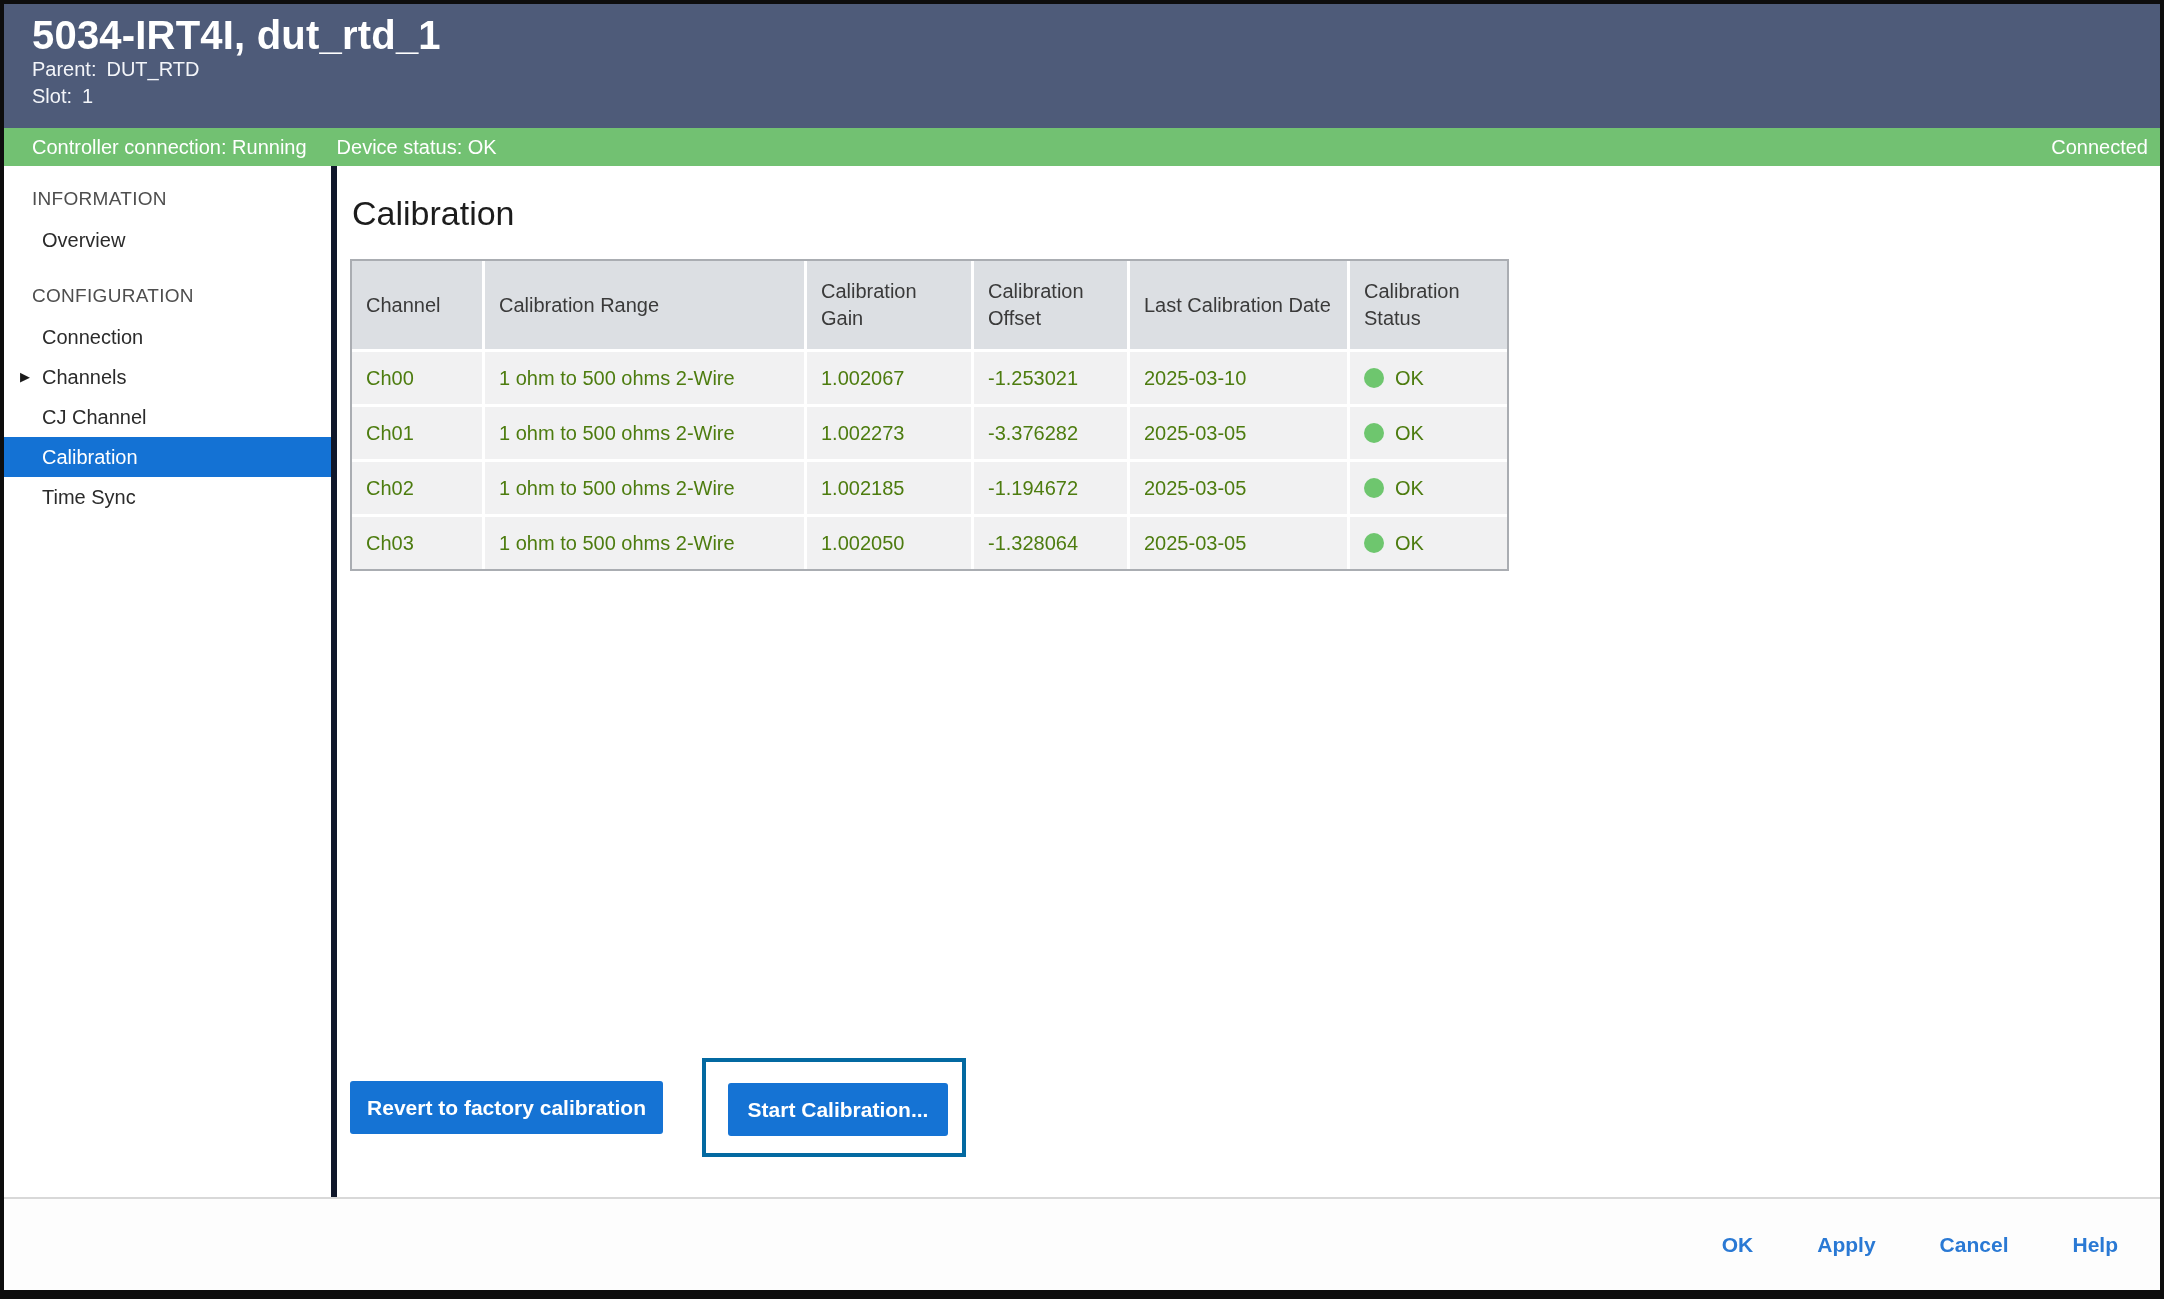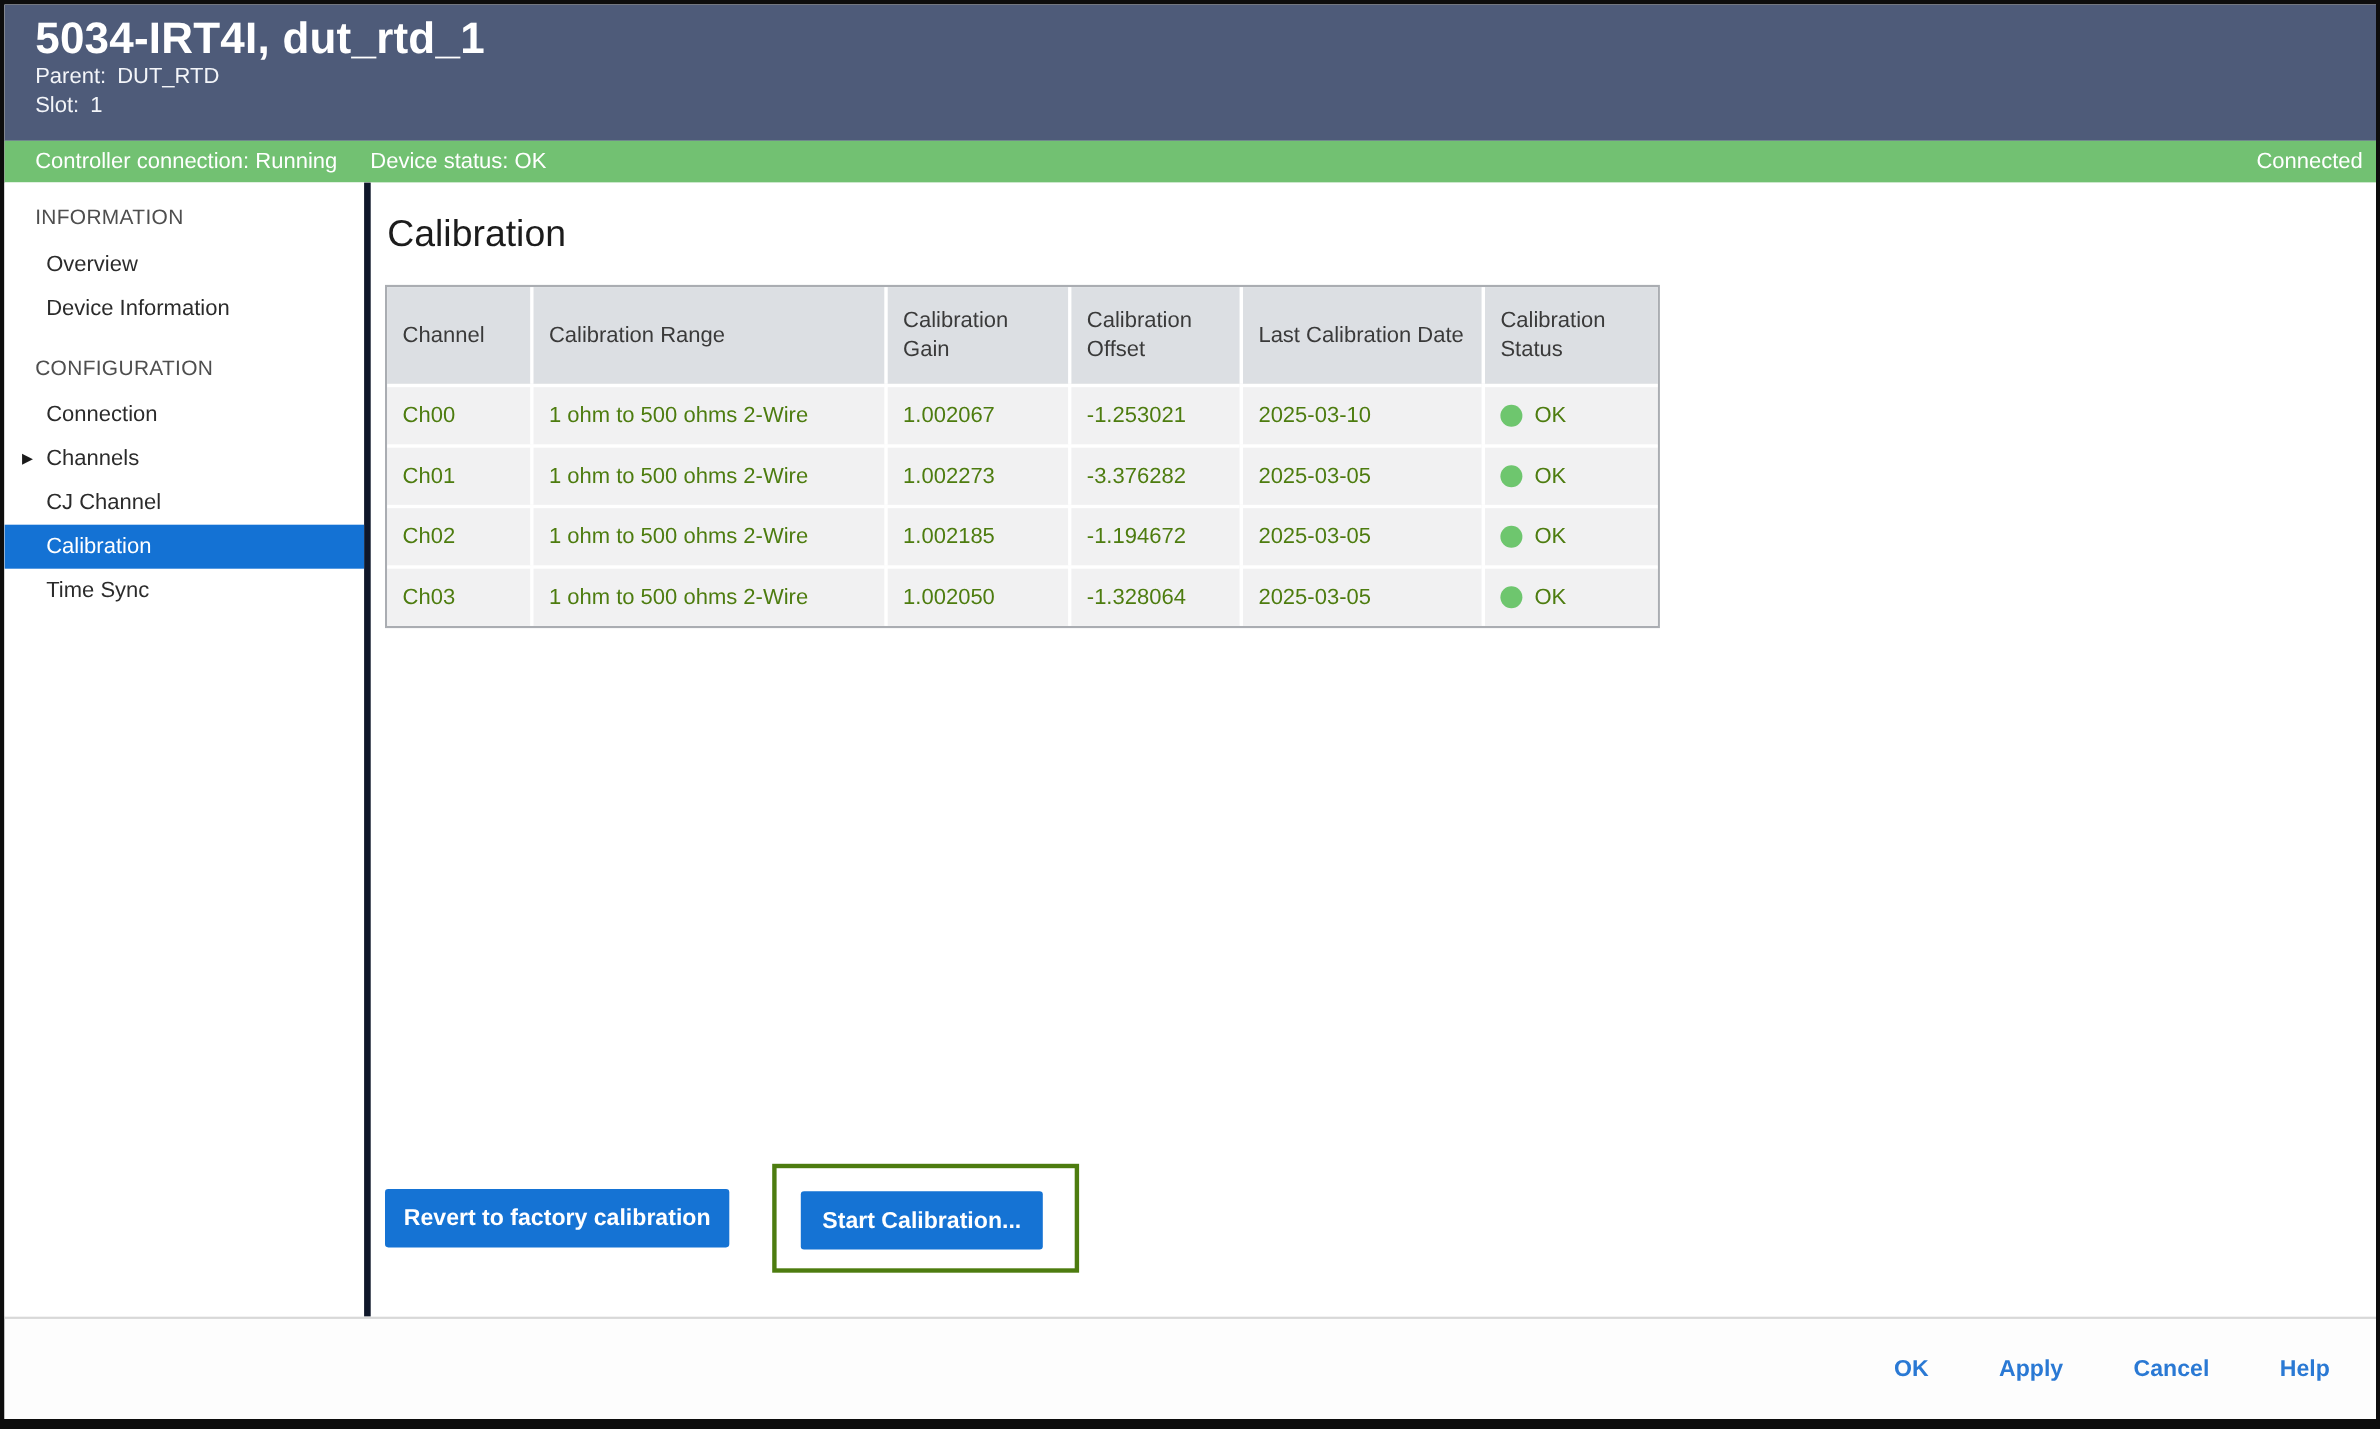--- a/index.html
+++ b/index.html
@@ -116,22 +116,22 @@
   .btn {
     background: #1573d4; color: #ffffff;
     font-family: "Liberation Sans", sans-serif;
     font-size: 21px; font-weight: 700;
     border: none; border-radius: 3px;
     height: 53px; cursor: pointer;
   }
   .btn.revert { width: 313px; }
   .btn.start  { width: 220px; }
   .red-box {
-    border: 4px solid #4d7c0f;
-    padding: 21px 29px 17px 22px;
+    border: 4px solid #0369a1;
+    padding: 21px 14px 17px 22px;
     margin-left: 39px;
   }
 
   
   .footer {
     height: 93px; flex: 0 0 93px;
     border-top: 2px solid #d8d8d8;
     background: #fdfdfd;
     display: flex; align-items: center; justify-content: flex-end;
     gap: 64px; padding-right: 42px;
@@ -159,23 +159,20 @@
     <span class="seg">Device status: OK</span>
     <span class="right">Connected</span>
   </div>
 
   <div class="body">
 
     <nav class="sidebar">
       <div class="section-label">INFORMATION</div>
       <div class="nav-item">
         <span>Overview</span>
-      </div>
-      <div class="nav-item">
-        <span>Device Information</span>
       </div>
 
       <div class="section-label second">CONFIGURATION</div>
       <div class="nav-item">
         <span>Connection</span>
       </div>
       <div class="nav-item">
         <span class="expander">▶</span>
         <span>Channels</span>
       </div>

